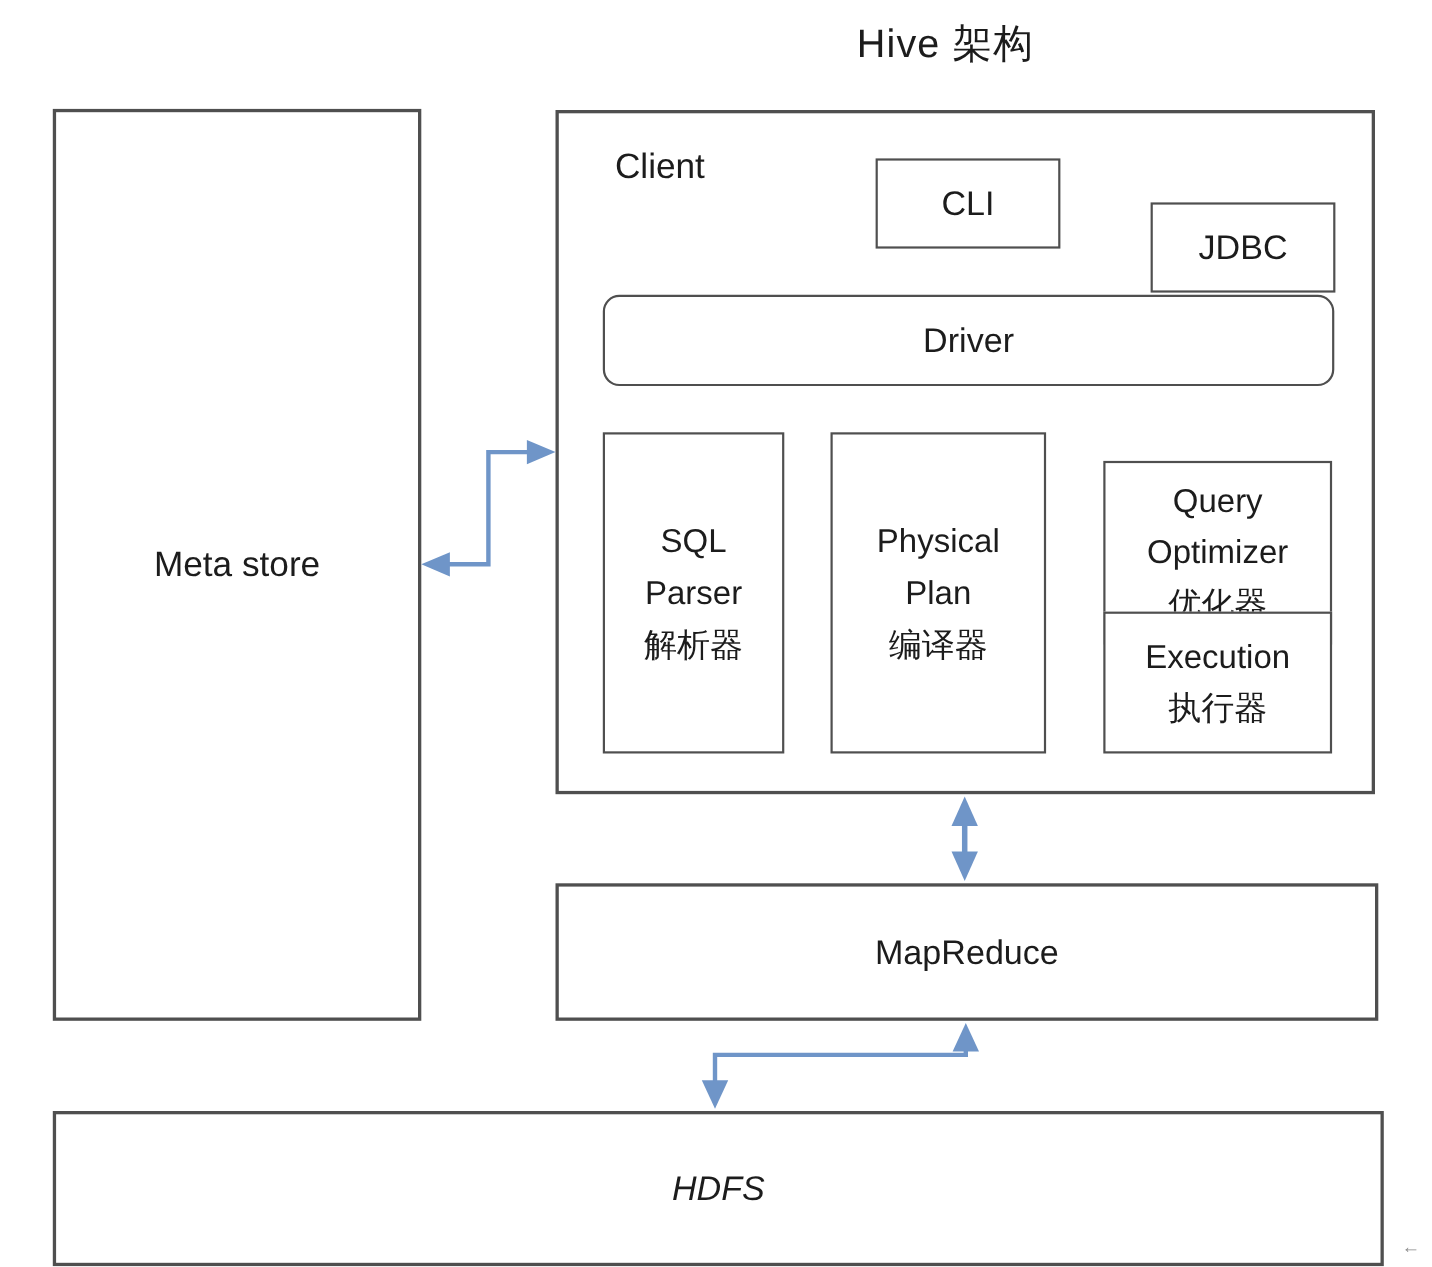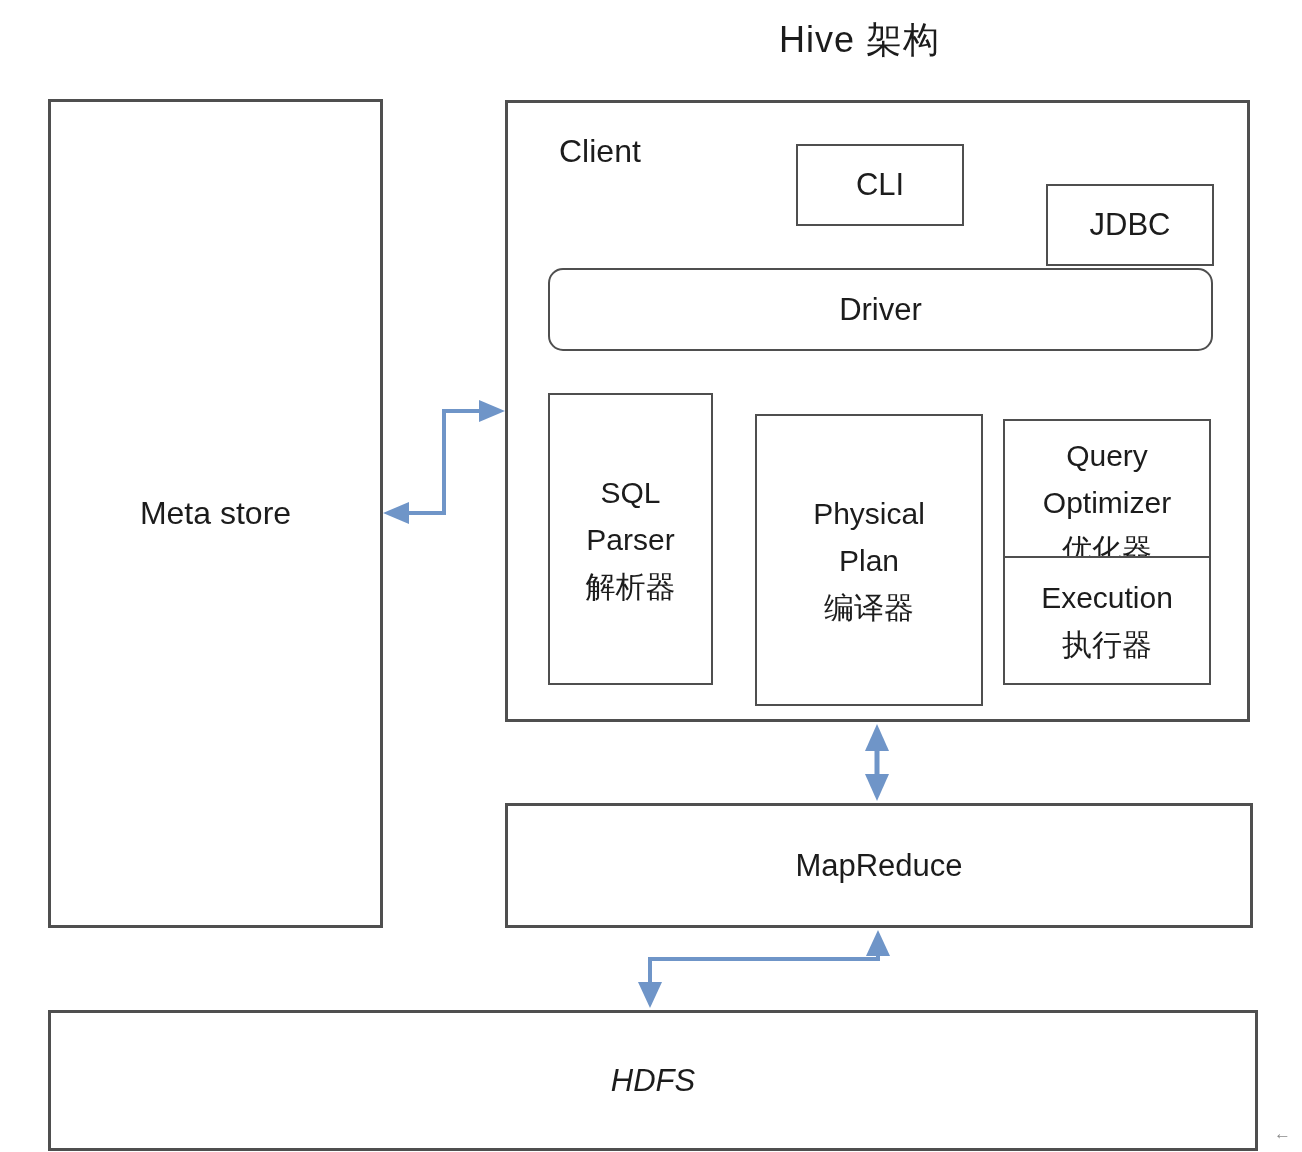--- a/index.html
+++ b/index.html
@@ -60,21 +60,21 @@
     font-size: 32px;
     color: var(--text);
     text-align: right;
   }
 
   
   .cli             { left: 288px; top: 41px;  width: 168px; height: 82px; }
   .jdbc            { left: 538px; top: 41px;  width: 168px; height: 82px; margin-top: 40px; }
   .driver          { left: 40px;  top: 165px; width: 665px; height: 83px; border-radius: 15px; }
   .sql-parser      { left: 40px;  top: 290px; width: 165px; height: 292px; }
-  .physical-plan   { left: 247px; top: 290px; width: 228px; height: 292px; margin-top: 21px; }
+  .physical-plan   { left: 247px; top: 290px; width: 196px; height: 292px; }
   .query-optimizer { left: 495px; top: 268px; width: 208px; height: 167px; margin-top: 48px; }
   .execution       { left: 495px; top: 453px; width: 208px; height: 129px; }
 
   .multiline .line {
     display: block;
     font-size: 30px;
     line-height: 47px;
   }
 
   .arrow-layer {

